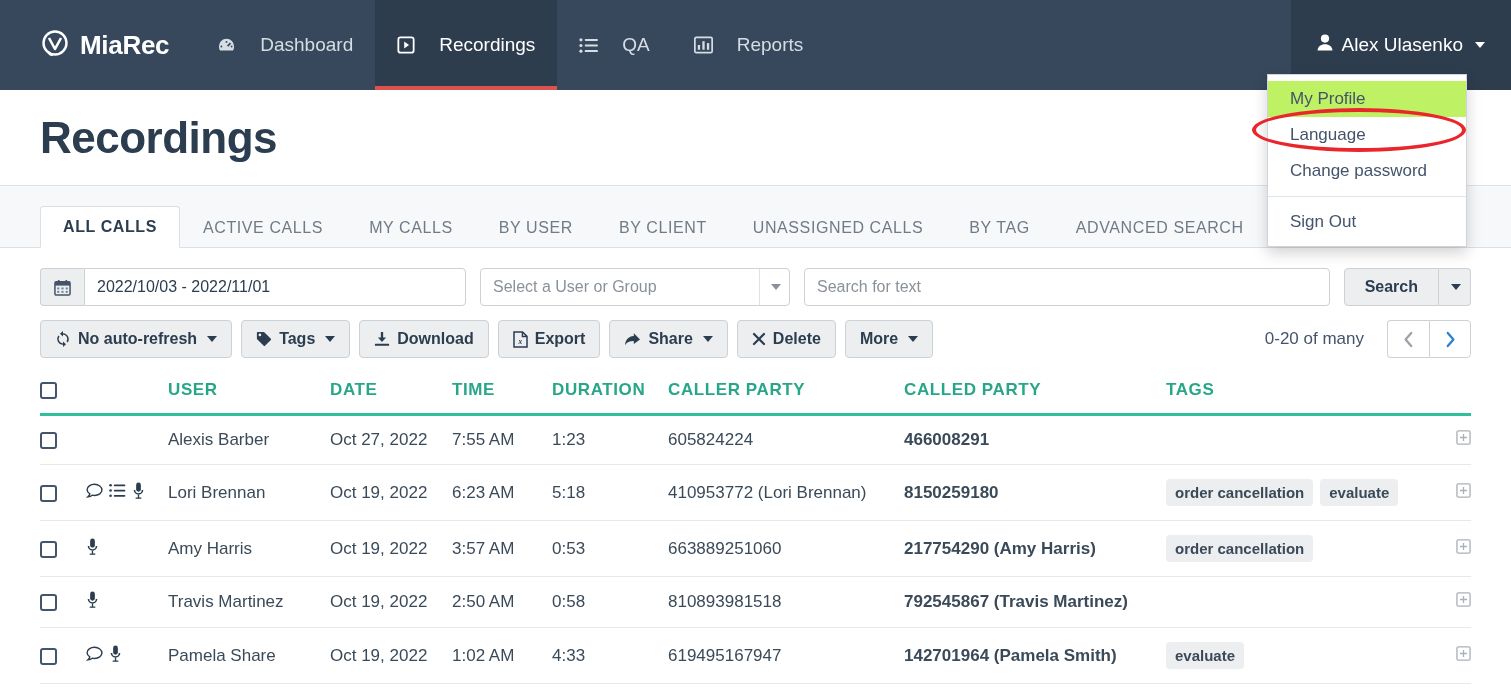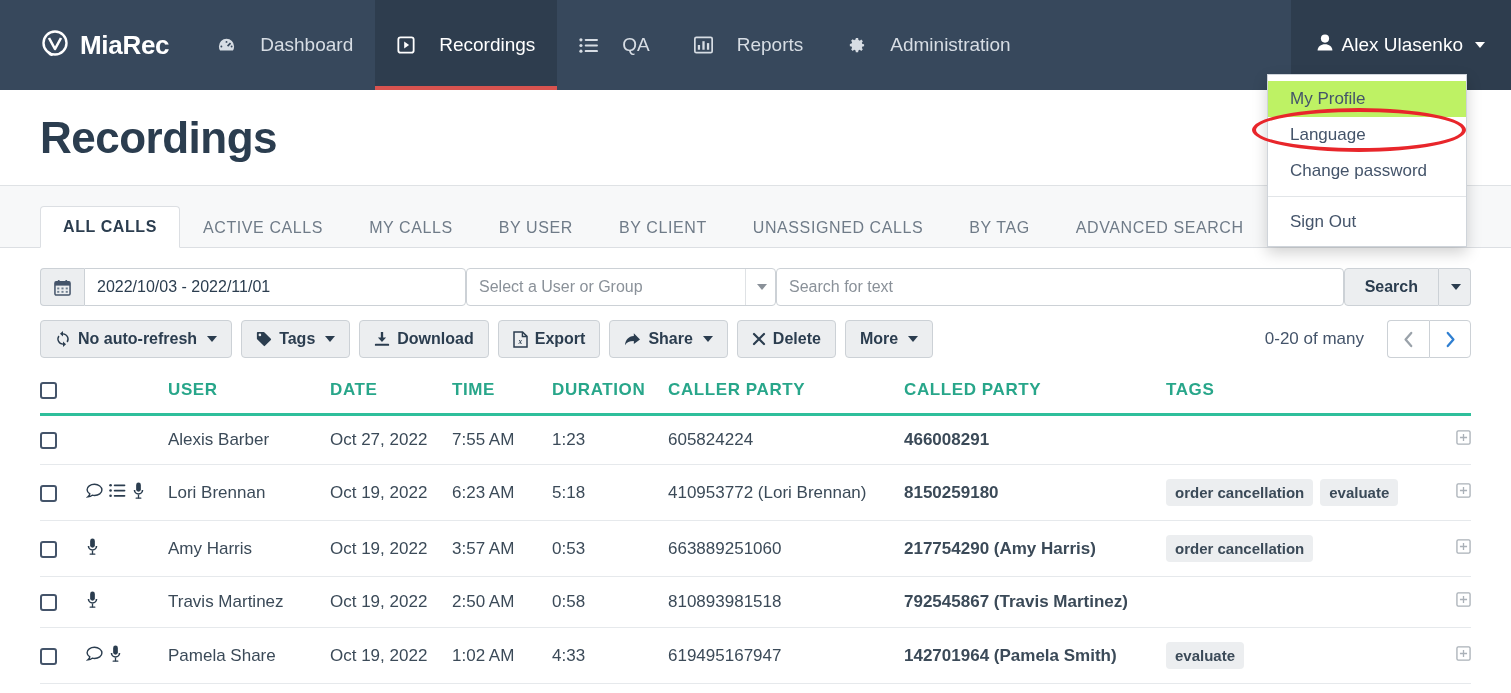--- a/index.html
+++ b/index.html
@@ -91,21 +91,21 @@
     border:1px solid transparent; border-bottom:none;
     position:relative; top:1px; border-radius:4px 4px 0 0;
   }
   .tab.active{
     background:#ffffff; color:#2b3d4f; font-weight:bold;
     border-color:#dcdfe3; border-bottom:1px solid #ffffff;
   }
 
   
   .content{ padding:0 40px; background:#fff; }
-  .filterbar{ display:flex; align-items:center; padding-top:20px; }
+  .filterbar{ display:flex; align-items:center; gap:14px; padding-top:20px; }
   .date-group{ display:flex; width:426px; height:38px; }
   .date-icon{
     width:44px; display:flex; align-items:center; justify-content:center;
     background:#eceef0; border:1px solid #ccd1d6; border-right:none;
     border-radius:4px 0 0 4px; cursor:pointer;
   }
   .date-input{
     flex:1; border:1px solid #ccd1d6; border-radius:0 4px 4px 0;
     padding:0 12px; font-size:16px; color:#2b3d4f;
     font-family:inherit; outline:none; background:#fff;
@@ -244,29 +244,20 @@
         <svg width="19" height="18" viewBox="0 0 20 18" fill="none">
           <rect x="0.9" y="0.9" width="18.2" height="16.2" rx="1.6" stroke="currentColor" stroke-width="1.8"></rect>
           <rect x="4" y="9" width="2.4" height="5" fill="currentColor"></rect>
           <rect x="8.8" y="5" width="2.4" height="9" fill="currentColor"></rect>
           <rect x="13.6" y="7" width="2.4" height="7" fill="currentColor"></rect>
         </svg>
       </span>
       <span>Reports</span>
     </div>
 
-    <div class="nav-item">
-      <span>
-        <svg width="19" height="19" viewBox="0 0 20 20" fill="currentColor">
-          <path d="M10 6.6a3.4 3.4 0 1 0 0 6.8 3.4 3.4 0 0 0 0-6.8zm0 5a1.6 1.6 0 1 1 0-3.2 1.6 1.6 0 0 1 0 3.2z"></path>
-          <path d="M18 8.8l-1.8-.3a6.4 6.4 0 0 0-.6-1.5l1.1-1.5-1.7-1.7-1.5 1.1a6.4 6.4 0 0 0-1.5-.6L11.7 2H9.3L9 3.8a6.4 6.4 0 0 0-1.5.6L6 3.3 4.3 5l1.1 1.5a6.4 6.4 0 0 0-.6 1.5L3 8.3v2.4l1.8.3c.14.53.35 1.03.6 1.5L4.3 14l1.7 1.7 1.5-1.1c.47.25.97.46 1.5.6l.3 1.8h2.4l.3-1.8c.53-.14 1.03-.35 1.5-.6l1.5 1.1 1.7-1.7-1.1-1.5c.25-.47.46-.97.6-1.5l1.8-.3z"></path>
-        </svg>
-      </span>
-      <span>Administration</span>
-    </div>
   </div>
 
   <div class="nav-right">
     <div class="user-menu">
       <span>
         <svg width="16" height="17" viewBox="0 0 16 17" fill="currentColor">
           <circle cx="8" cy="4.6" r="4.1"></circle>
           <path d="M0.6 16.5c0-3.8 3.3-6.2 7.4-6.2s7.4 2.4 7.4 6.2z"></path>
         </svg>
       </span>

